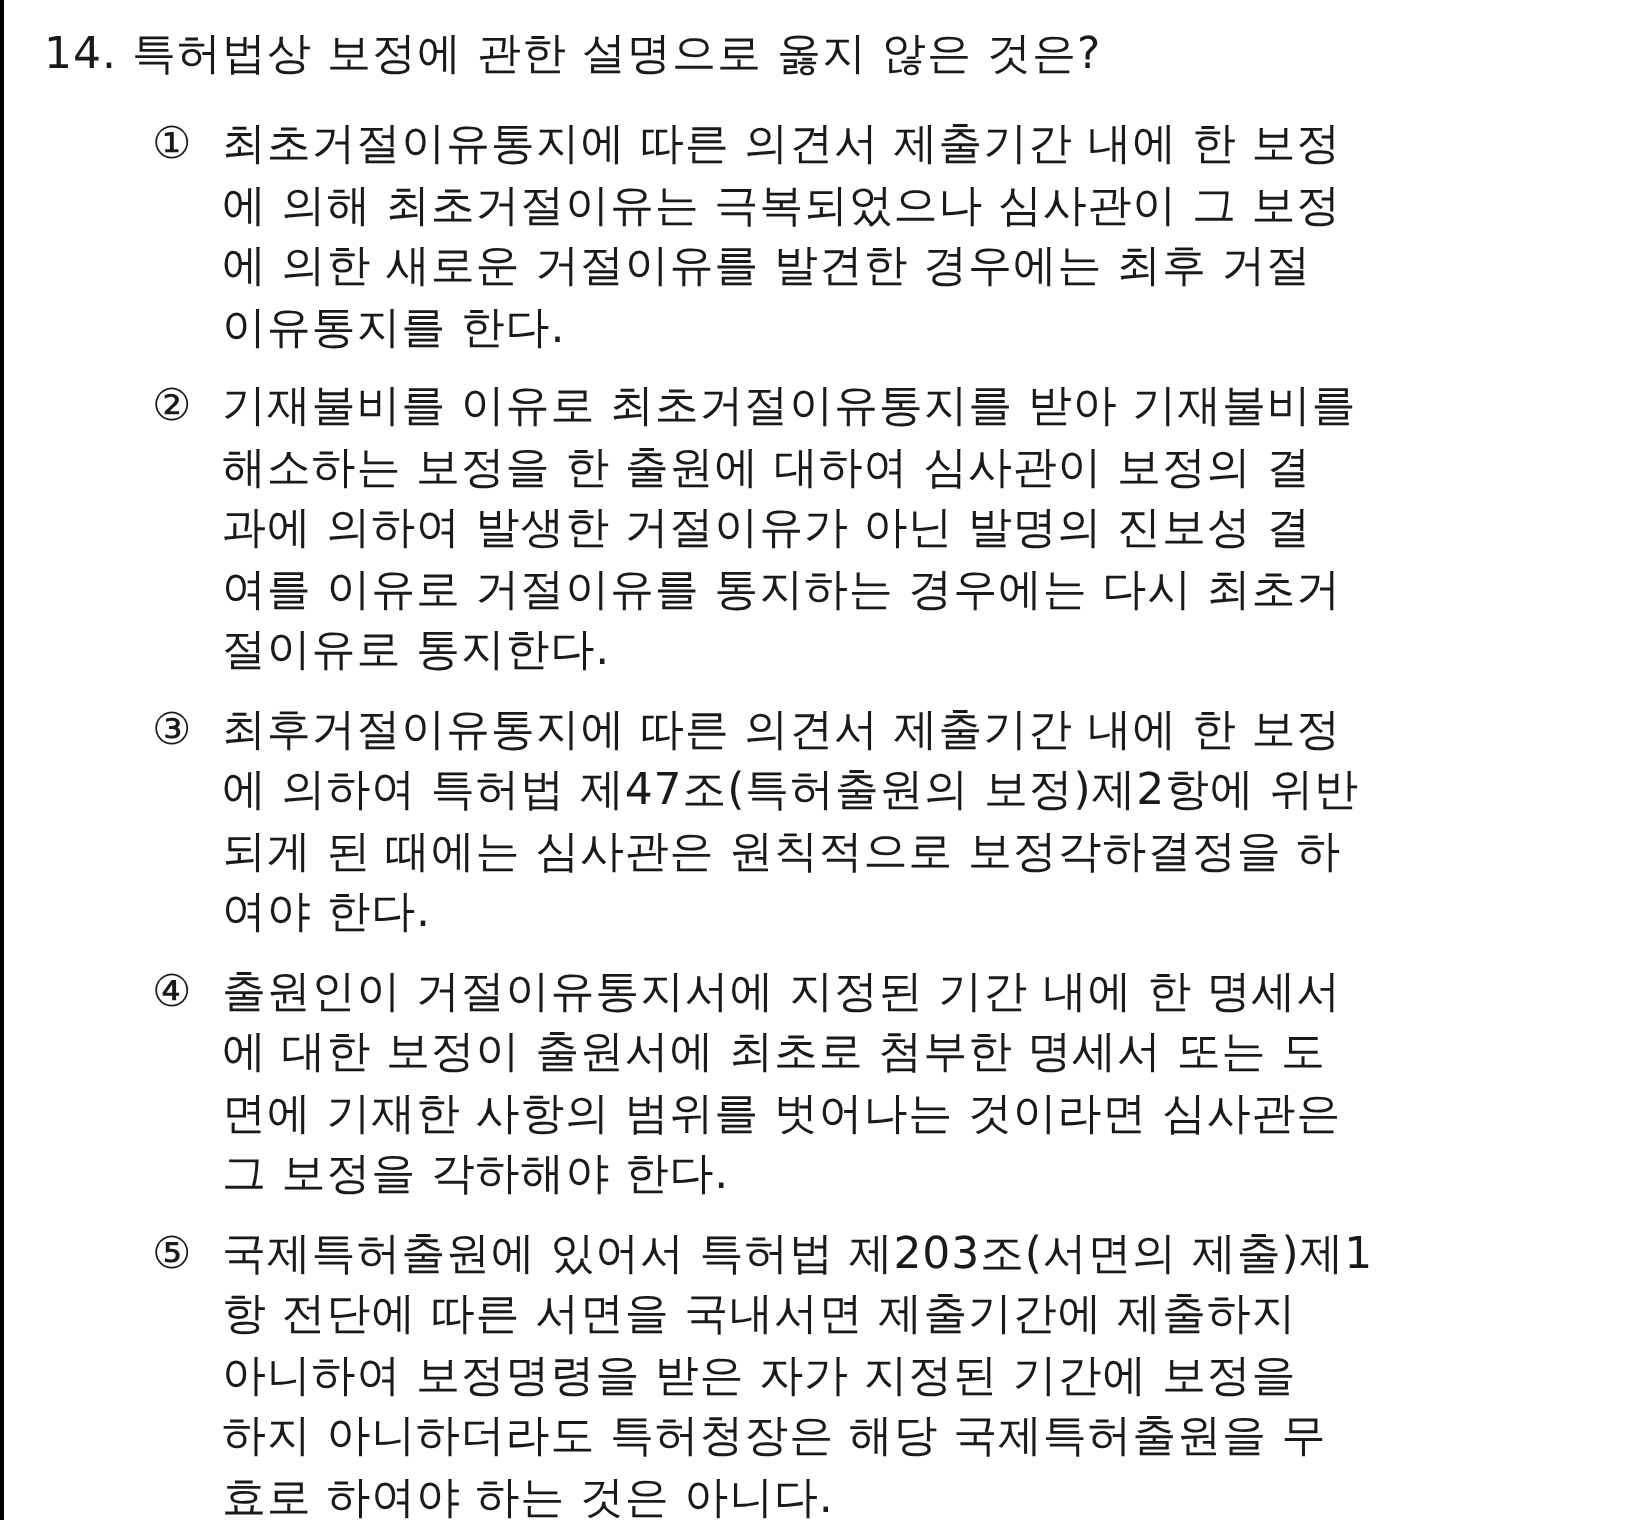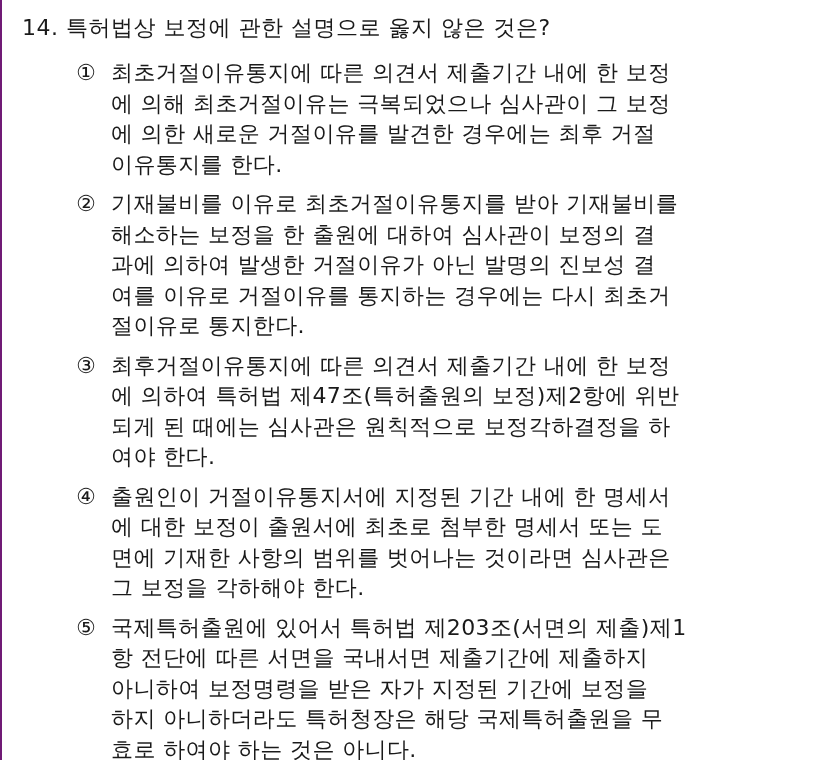--- a/index.html
+++ b/index.html
@@ -1,19 +1,19 @@
 <!DOCTYPE html>
 <html><head>
 <meta charset="utf-8">
 <style>
   html, body { margin: 0; padding: 0; background: #ffffff; }
   body { width: 826px; height: 760px; overflow: hidden; position: relative; }
   .page {
     position: absolute; left: 0; top: 0; width: 718px; height: 760px;
-    border-left: 2px solid #701a75; box-sizing: border-box;
+    border-left: 2px solid #000000; box-sizing: border-box;
     font-family: "DejaVu Sans", sans-serif; color: #1a1a1a;
   }
   .title {
     position: absolute; left: 20px; top: 13px;
     font-size: 22px; line-height: 30px; letter-spacing: 0.5px; white-space: nowrap;
   }
   .items { position: absolute; left: 0; top: 58px; width: 826px; }
   .item { position: relative; margin-bottom: 9px; }
   .num {
     position: absolute; left: 74px; top: 0; font-size: 22px; line-height: 30px;

